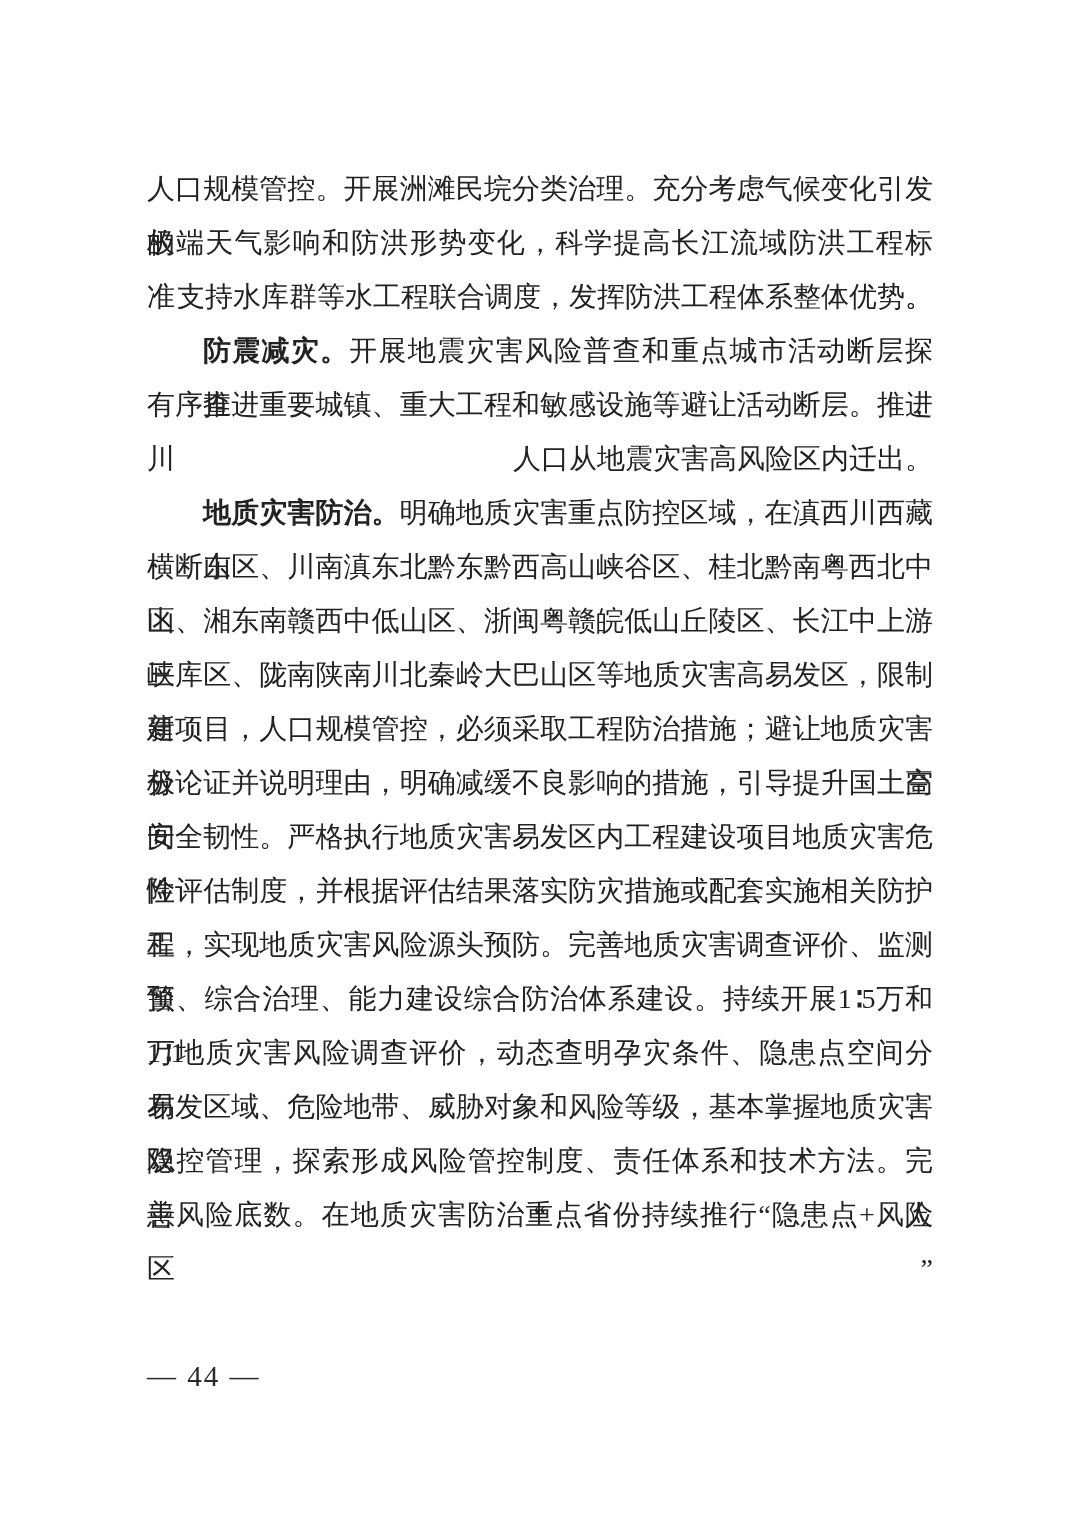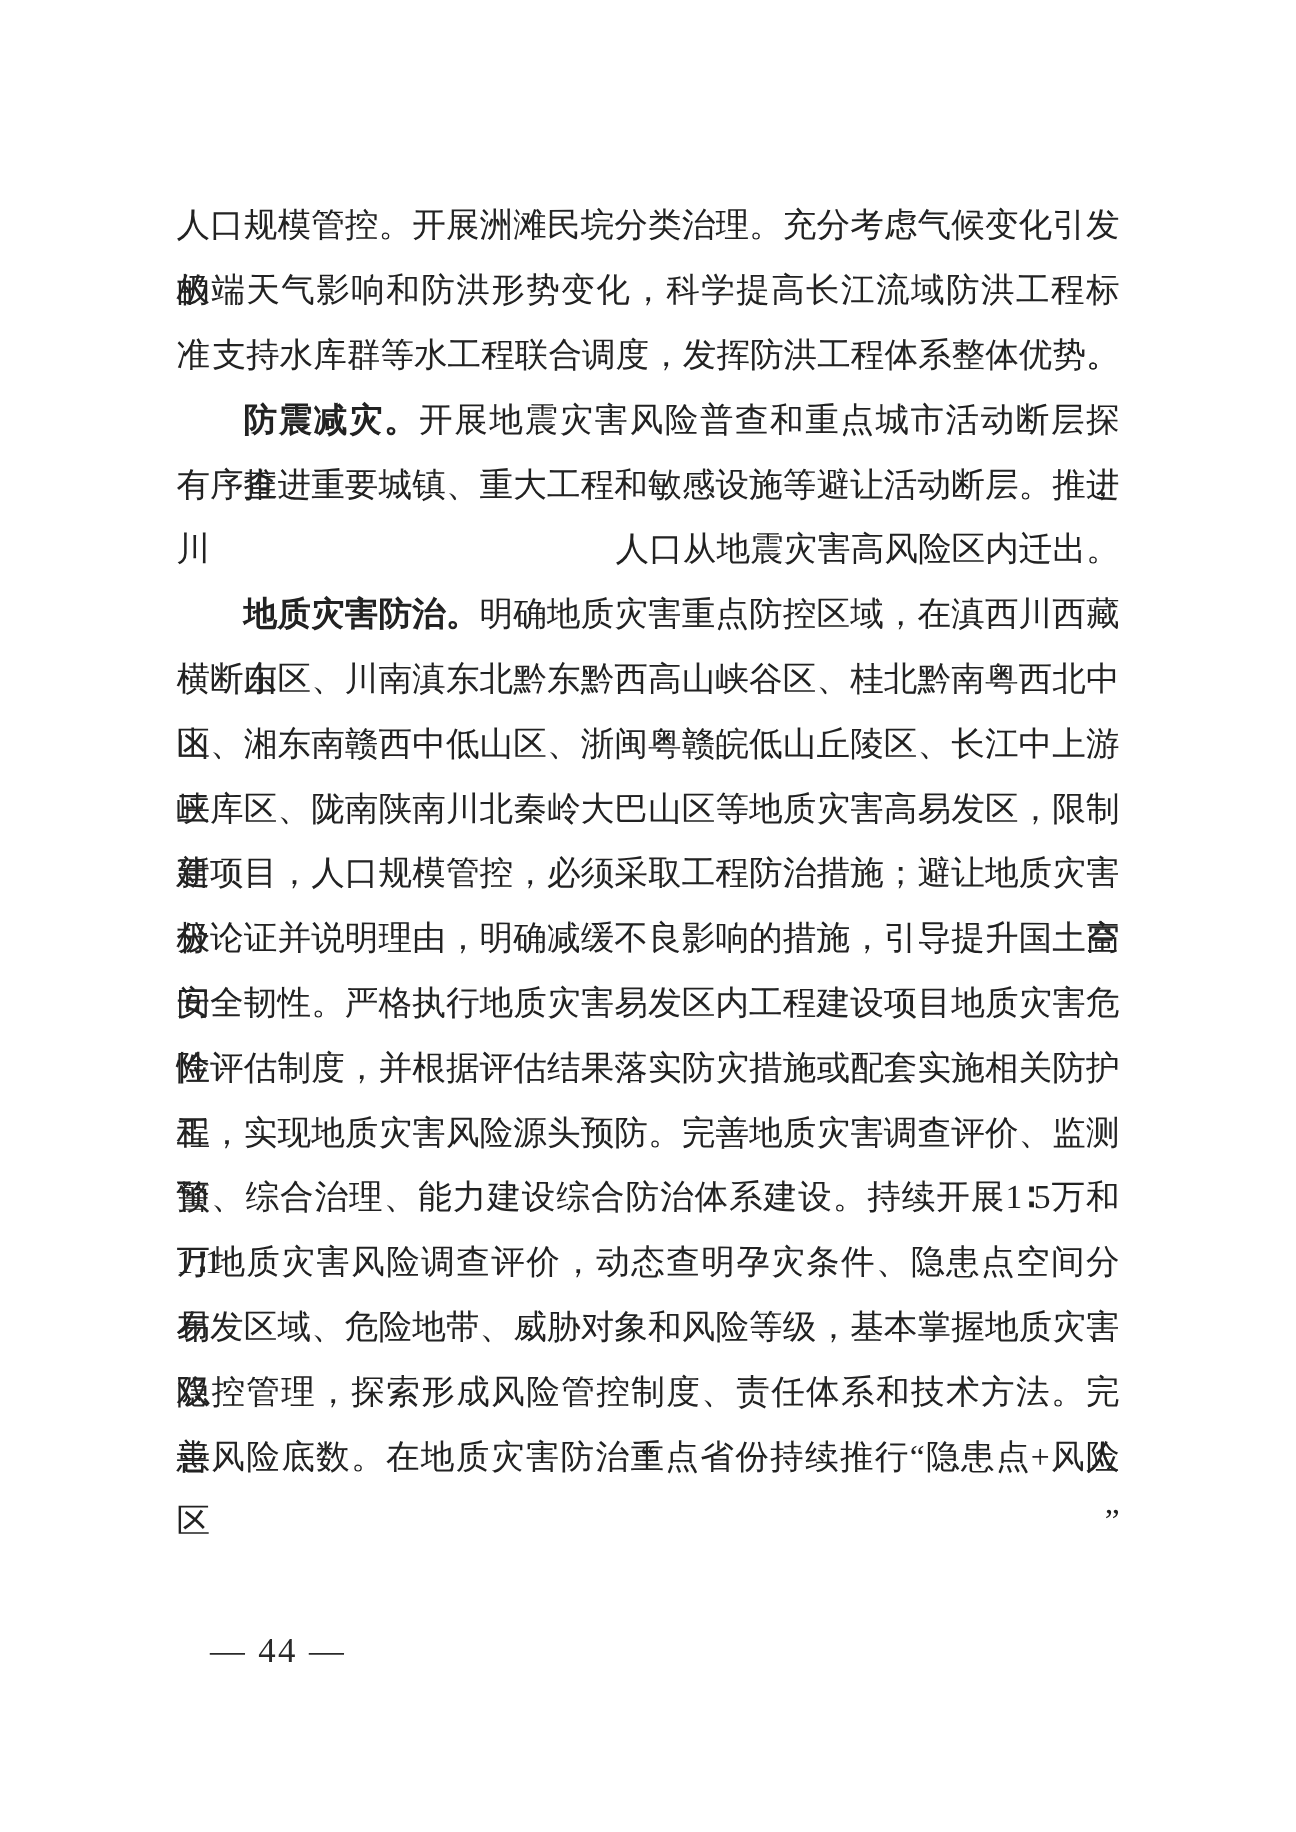--- a/index.html
+++ b/index.html
@@ -45,21 +45,20 @@
   }
   .footer {
     position: absolute;
     left: 147px;
     top: 1352px;
     height: 48px;
     line-height: 48px;
     font-size: 29px;
     color: #2a2a2a;
     letter-spacing: 2px;
-    margin-left: 28px;
   }
 </style>
 </head>
 <body>
 
 <div class="page">
   <div class="text-block">
       <div class="line just">人口规模管控。开展洲滩民垸分类治理。充分考虑气候变化引发的</div>
       <div class="line just">极端天气影响和防洪形势变化，科学提高长江流域防洪工程标准。</div>
       <div class="line">支持水库群等水工程联合调度，发挥防洪工程体系整体优势。</div>

